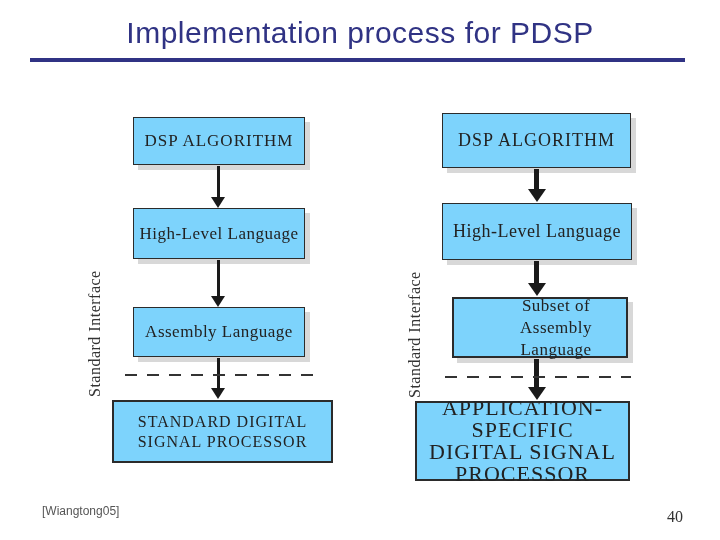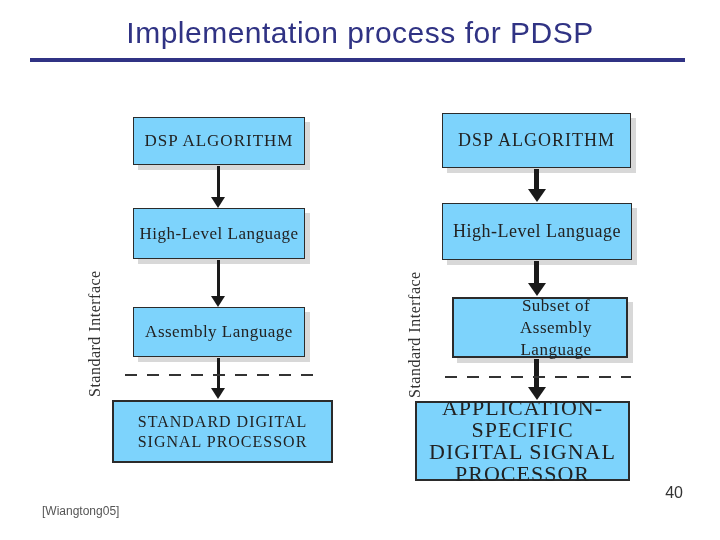--- a/index.html
+++ b/index.html
@@ -96,24 +96,24 @@
     left: 8px;
     top: 504px;
     font-size: 12px;
     color: #555555;
     font-family: "Liberation Sans", sans-serif;
     margin-left: 34px;
   }
   .page-number {
     position: absolute;
     right: 37px;
-    top: 484px;
+    top: 508px;
     font-size: 16px;
     color: #333333;
-    font-family: Liberation Sans, sans-serif;
+    font-family: Liberation Serif, serif;
   }
 </style>
 </head>
 <body>
 
 <div class="slide">
 
   <div class="title">Implementation process for PDSP</div>
   <div class="title-rule"></div>
 

